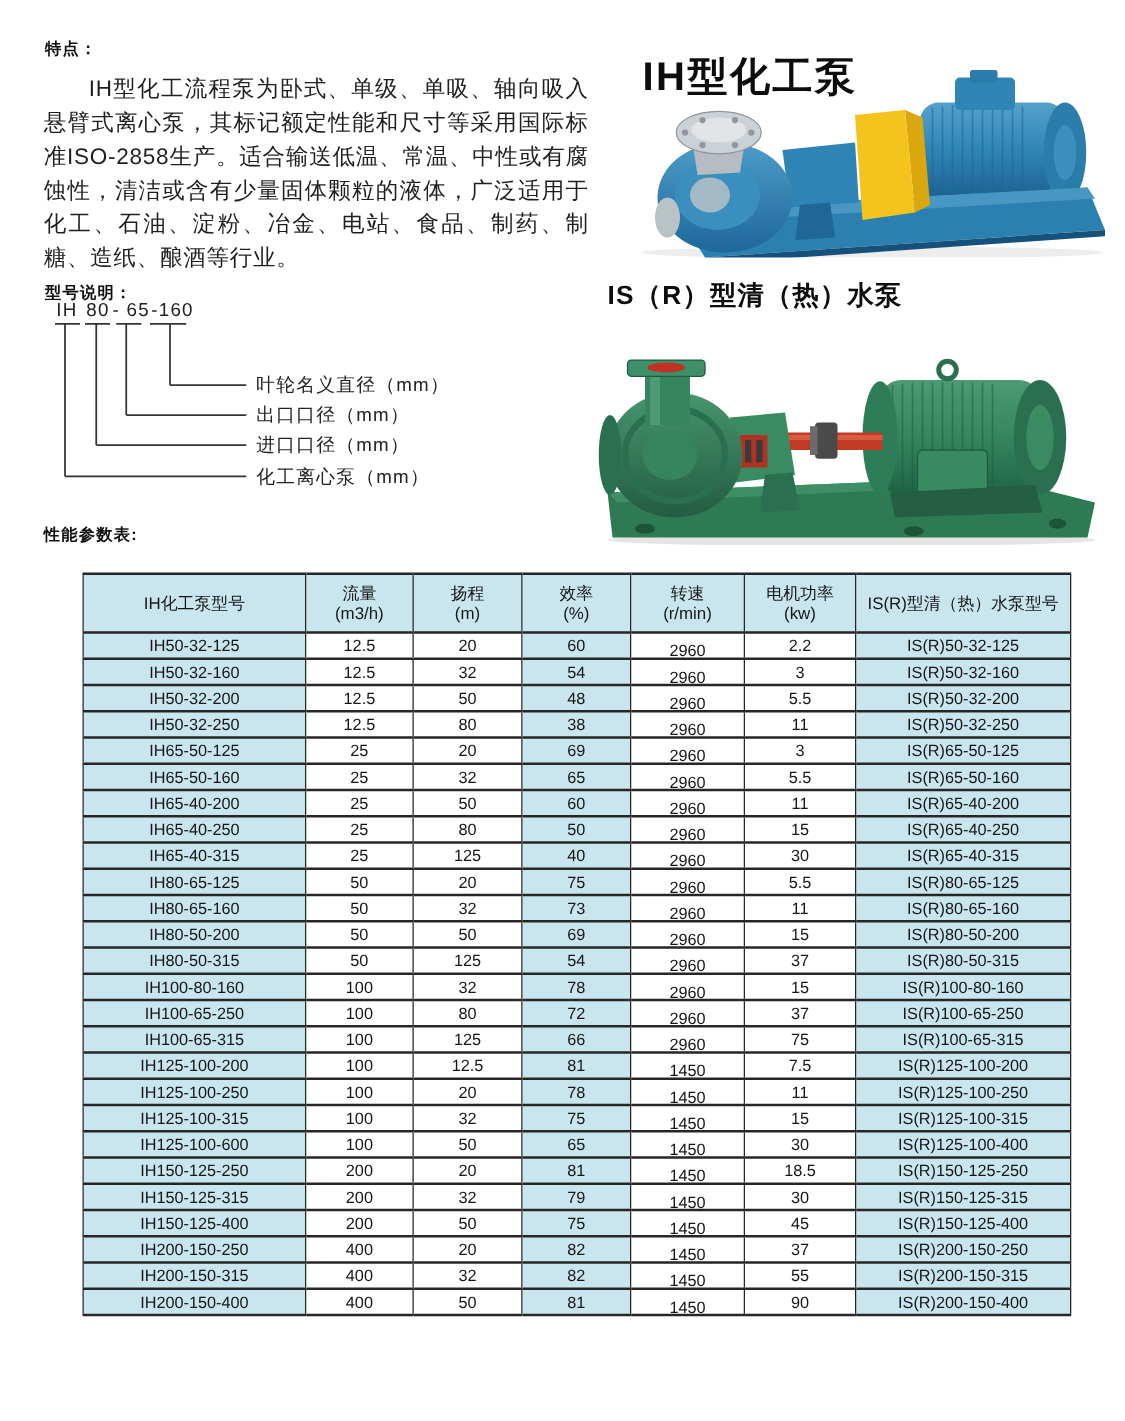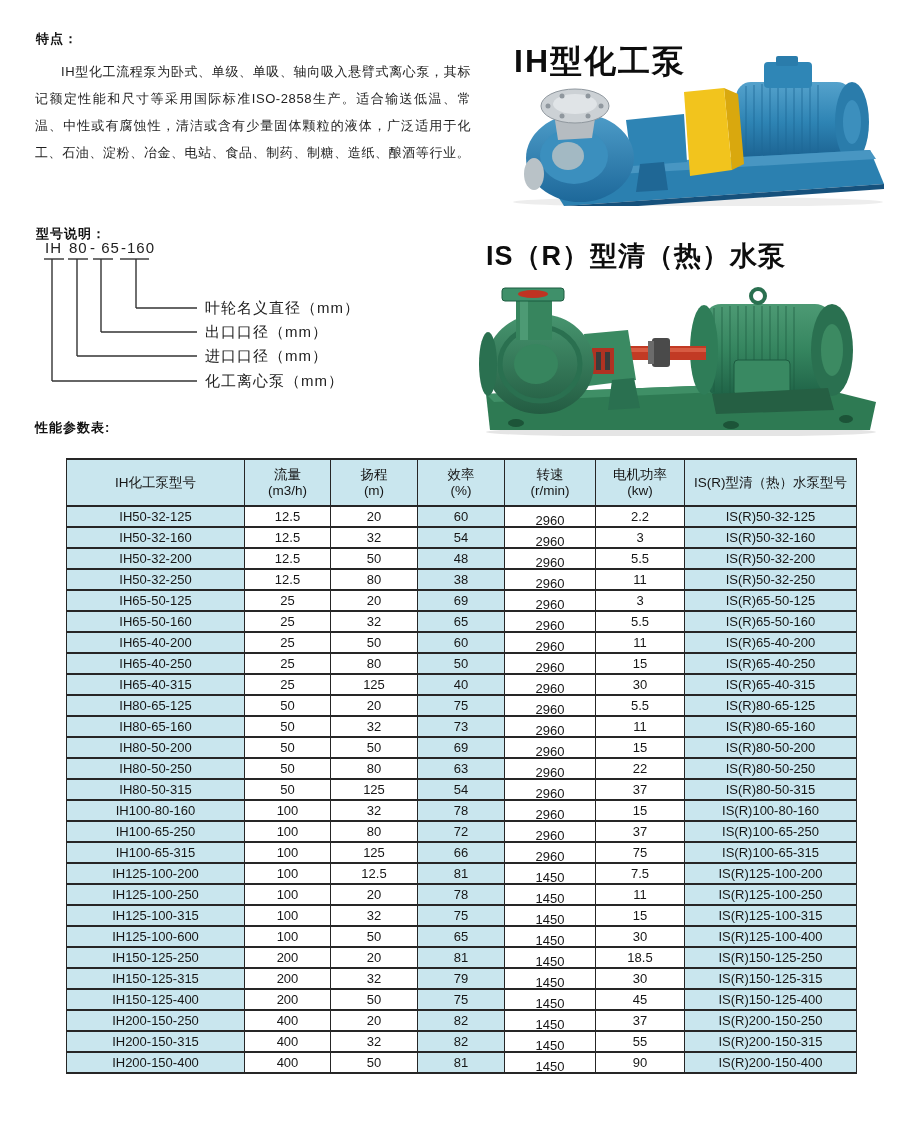--- a/index.html
+++ b/index.html
@@ -4,30 +4,30 @@
 <style>
   * { margin:0; padding:0; box-sizing:border-box; }
   html,body { background:#ffffff; }
   body { font-family:"Liberation Sans","DejaVu Sans",sans-serif; color:#1b1b1b; }
   .page { position:relative; width:900px; height:1137px; background:#ffffff; overflow:hidden; }
 
   .sec-title { position:absolute; font-size:13px; font-weight:bold; color:#111; letter-spacing:1px; }
   #features-title { left:36px; top:30px; }
   #features-paragraph {
     position:absolute; left:35px; top:58px; width:436px;
-    font-size:13px; line-height:27px; letter-spacing:0.6px;
+    font-size:18px; line-height:27px; letter-spacing:0.6px;
     text-indent:2em; text-align:justify; color:#1f1f1f;
   }
   #model-title { left:36px; top:225px; }
   #model-diagram { position:absolute; left:35px; top:236px; }
   #model-diagram text { font-size:15px; fill:#222; letter-spacing:1px; }
   #model-diagram line { stroke:#333; stroke-width:1.4; }
 
   #ih-title   { position:absolute; left:514px; top:40px;  font-size:32px; font-weight:bold; color:#0d0d0d; letter-spacing:2px; }
-  #isr-title  { position:absolute; left:486px; top:238px; font-size:27px; font-weight:bold; color:#0d0d0d; letter-spacing:1px; }
+  #isr-title  { position:absolute; left:486px; top:222px; font-size:21px; font-weight:bold; color:#0d0d0d; letter-spacing:1px; }
   #ih-photo   { position:absolute; left:488px; top:56px; }
   #isr-photo  { position:absolute; left:476px; top:276px; }
 
   #table-title { left:35px; top:419px; }
   #params-table {
     position:absolute; left:66px; top:458px; width:790px;
     border-collapse:collapse; table-layout:fixed;
   }
   #params-table th, #params-table td {
     border:1px solid #262626; border-top-width:2px; border-bottom-width:2px;
@@ -375,29 +375,20 @@
         <tr>
           <td class="shade">IH80-50-200</td>
           <td>50</td>
           <td>50</td>
           <td class="shade">69</td>
           <td><span class="drop">2960</span></td>
           <td>15</td>
           <td class="shade">IS(R)80-50-200</td>
         </tr>
         <tr>
-          <td class="shade">IH80-50-250</td>
-          <td>50</td>
-          <td>80</td>
-          <td class="shade">63</td>
-          <td><span class="drop">2960</span></td>
-          <td>22</td>
-          <td class="shade">IS(R)80-50-250</td>
-        </tr>
-        <tr>
           <td class="shade">IH80-50-315</td>
           <td>50</td>
           <td>125</td>
           <td class="shade">54</td>
           <td><span class="drop">2960</span></td>
           <td>37</td>
           <td class="shade">IS(R)80-50-315</td>
         </tr>
         <tr>
           <td class="shade">IH100-80-160</td>

